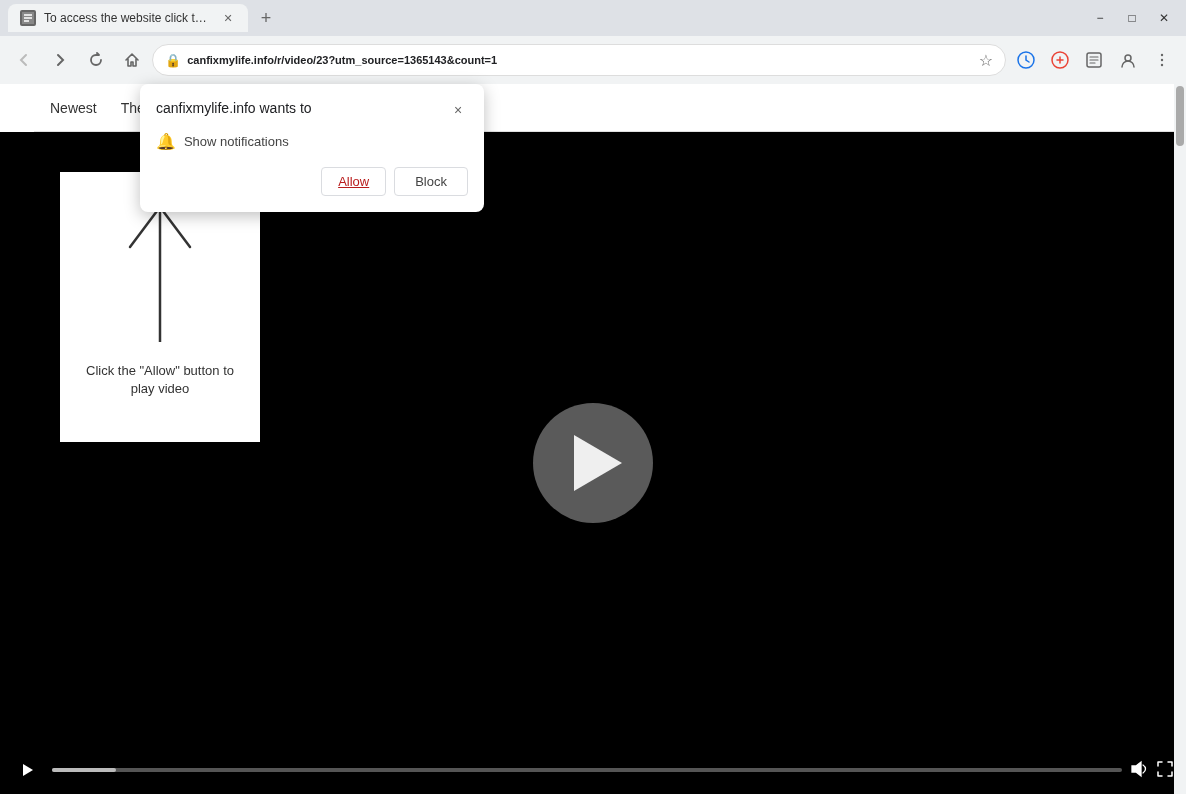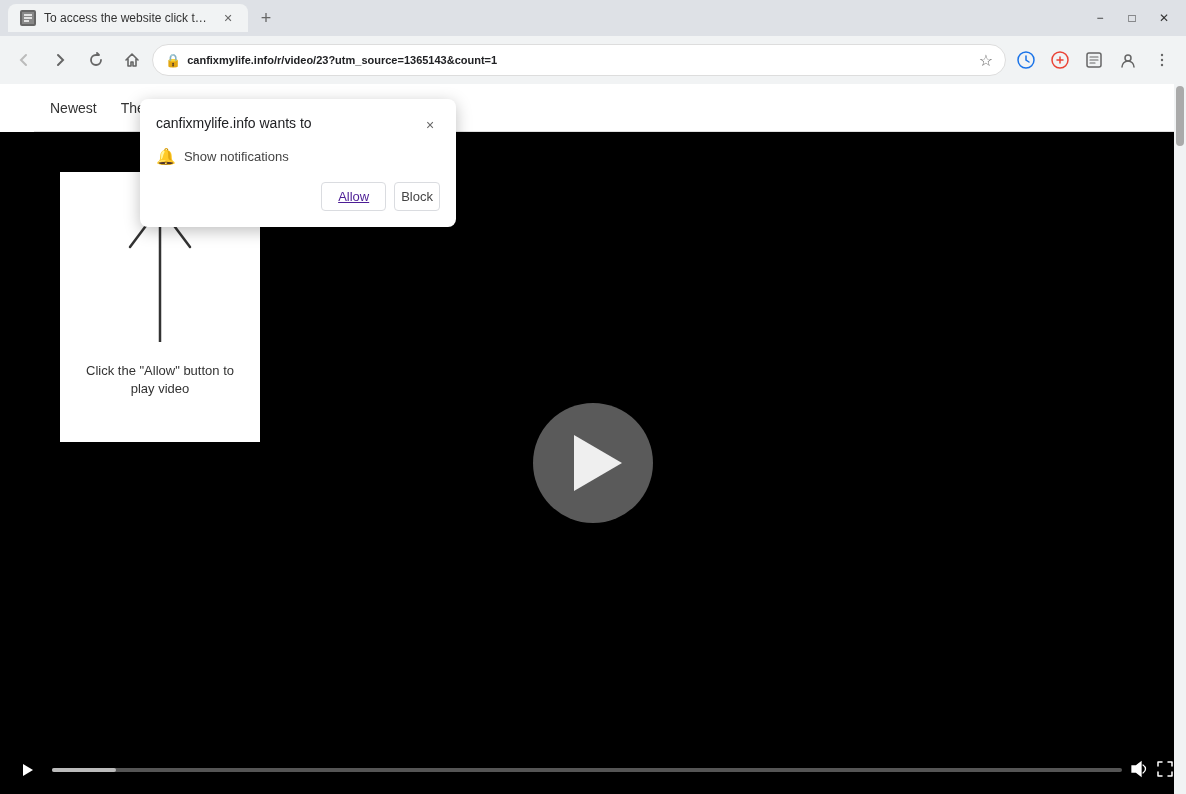--- a/index.html
+++ b/index.html
@@ -97,23 +97,23 @@
     }
     .toolbar-icon {
       width: 32px; height: 32px;
       display: flex; align-items: center; justify-content: center;
       border-radius: 50%; cursor: pointer; color: #666; font-size: 16px;
     }
 
     
     .notification-popup {
       position: absolute;
-      top: 99px;
+      top: 84px;
       left: 140px;
-      width: 316px;
+      width: 344px;
       background: #fff;
       border-radius: 8px;
       box-shadow: 0 4px 16px rgba(0,0,0,0.25);
       padding: 16px;
       z-index: 1000;
     }
     .popup-header {
       display: flex;
       justify-content: space-between;
       align-items: flex-start;
@@ -140,27 +140,27 @@
     .popup-buttons {
       display: flex;
       justify-content: flex-end;
       gap: 8px;
     }
     .btn-allow {
       padding: 6px 16px;
       border: 1px solid #dadce0;
       border-radius: 4px;
       background: #fff;
-      color: #4c1d95;
+      color: #b91c1c;
       font-size: 13px;
       cursor: pointer;
       text-decoration: underline;
     }
     .btn-block {
-      padding: 6px 6px;
+      padding: 6px 20px;
       border: 1px solid #dadce0;
       border-radius: 4px;
       background: #fff;
       color: #444;
       font-size: 13px;
       cursor: pointer;
     }
 
     
     .page-nav {

